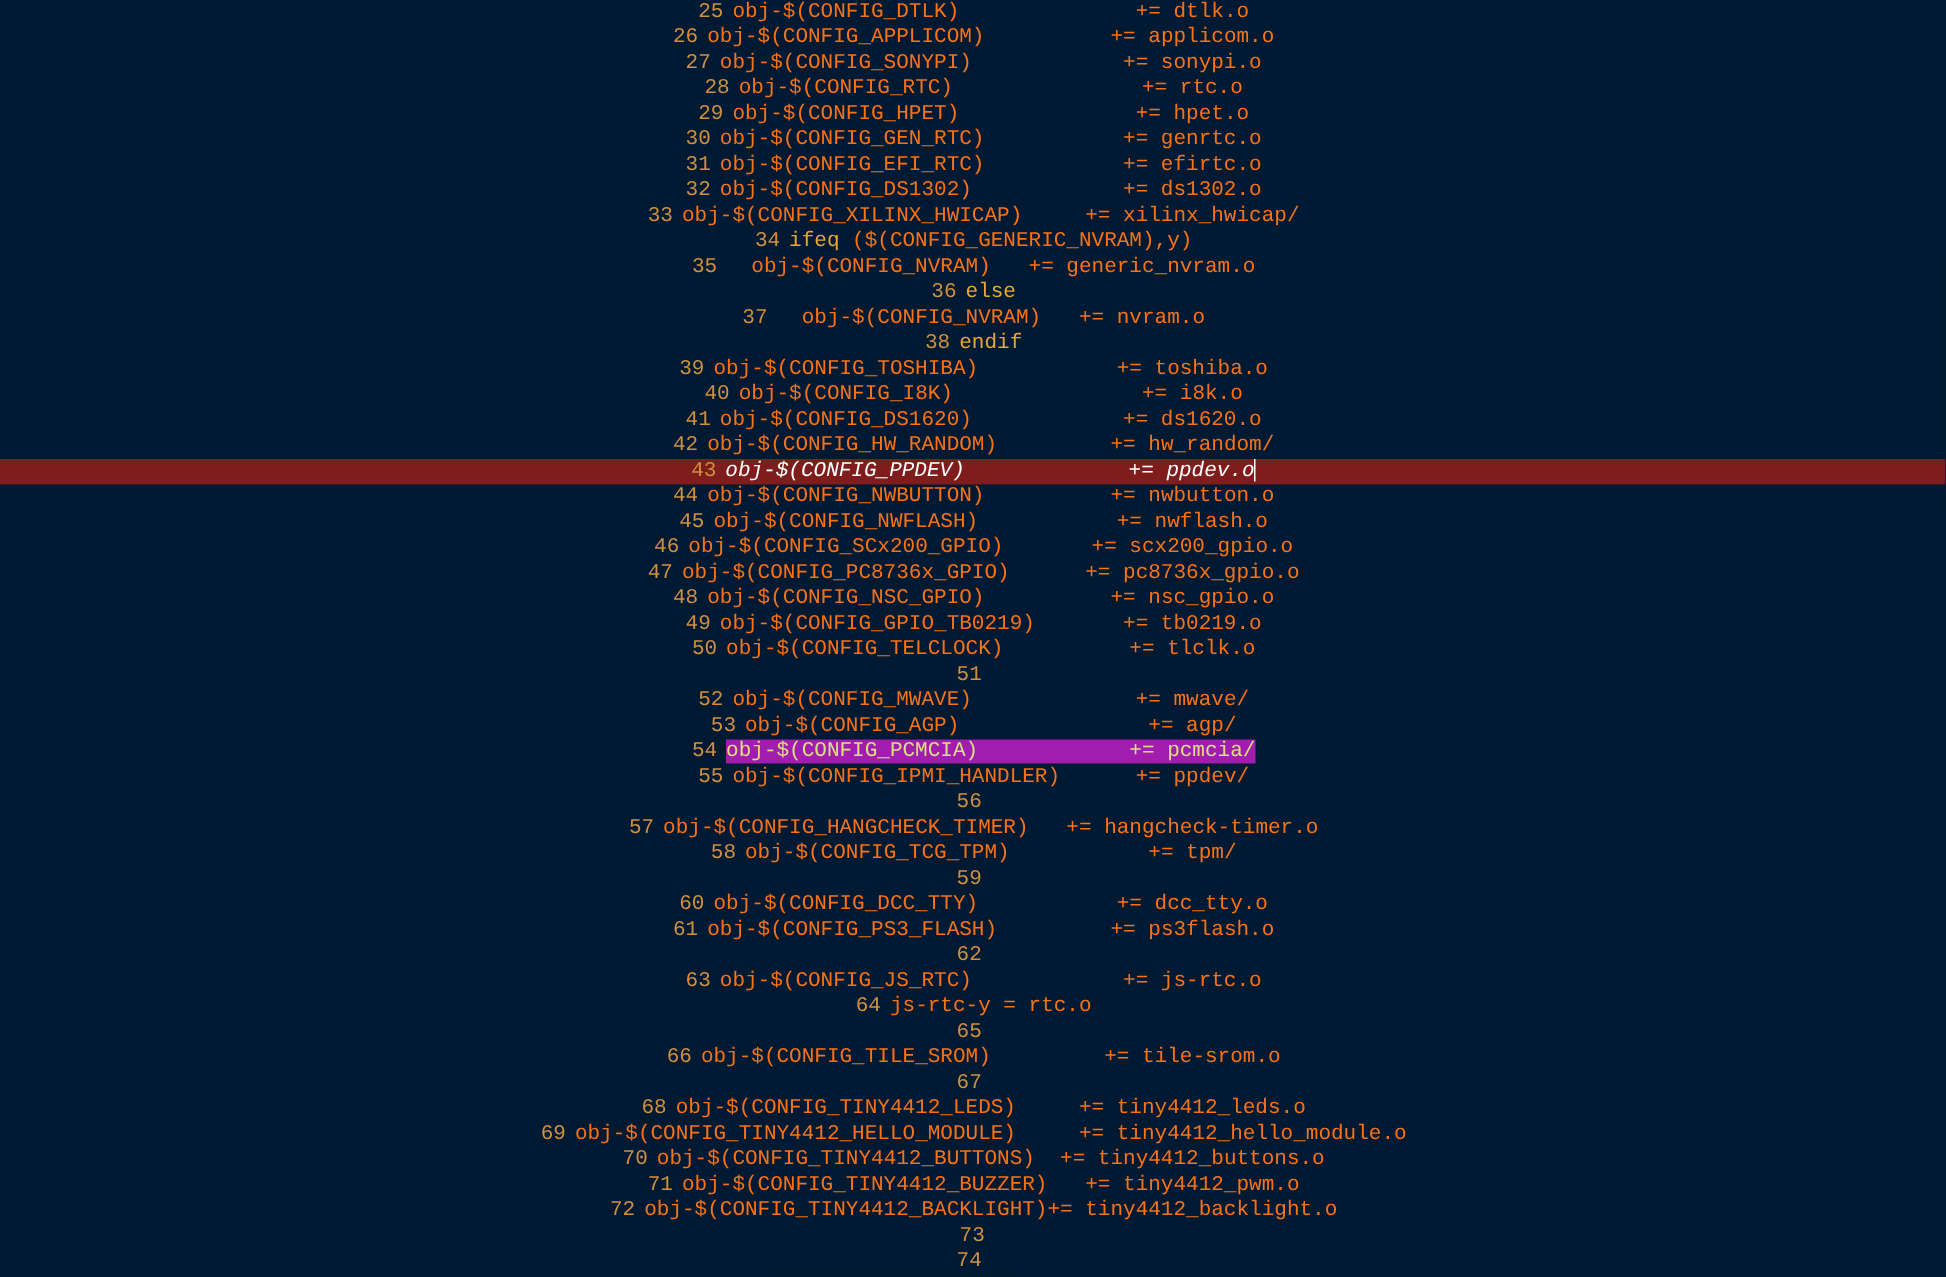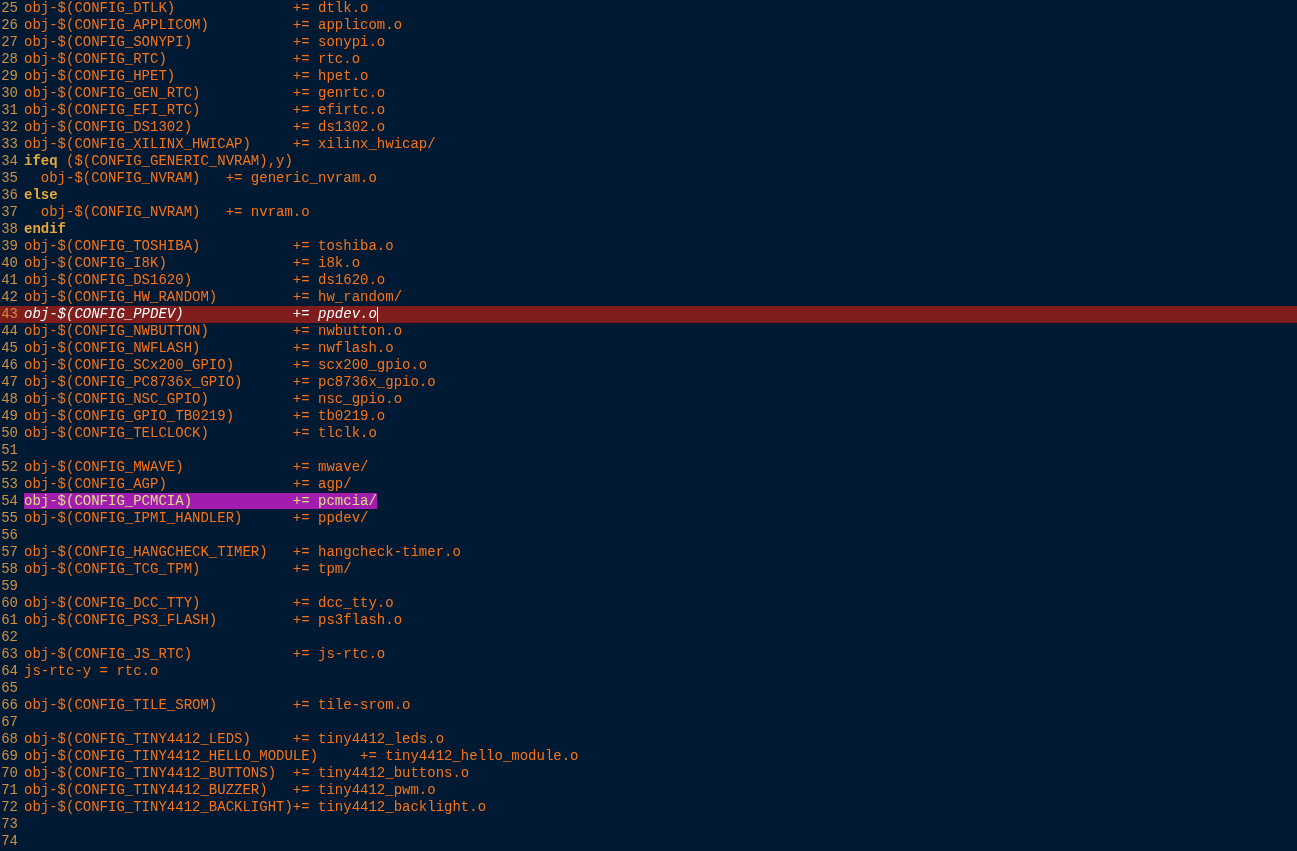--- a/index.html
+++ b/index.html
@@ -11,36 +11,37 @@
     color: #e0e0e0;
     overflow-x: auto;
     white-space: nowrap;
   }
   .editor {
     padding: 0;
   }
   .line {
     display: flex;
     height: 17px;
+    justify-content: center;
   }
   .lineno {
     width: 20px;
     text-align: right;
     color: #d09040;
     padding-right: 2px;
     user-select: none;
     flex-shrink: 0;
   }
   .content {
     padding-left: 4px;
     white-space: pre;
   }
   .kw {
     color: #e8a838;
-    font-weight: bold;
+    font-weight: normal;
   }
   .line.cursor {
     background: #7f1d1d;
   }
   .line.cursor .content {
     color: #ffffff;
     font-style: italic;
   }
   .line.modified .content .hl {
     background: #a21caf;

